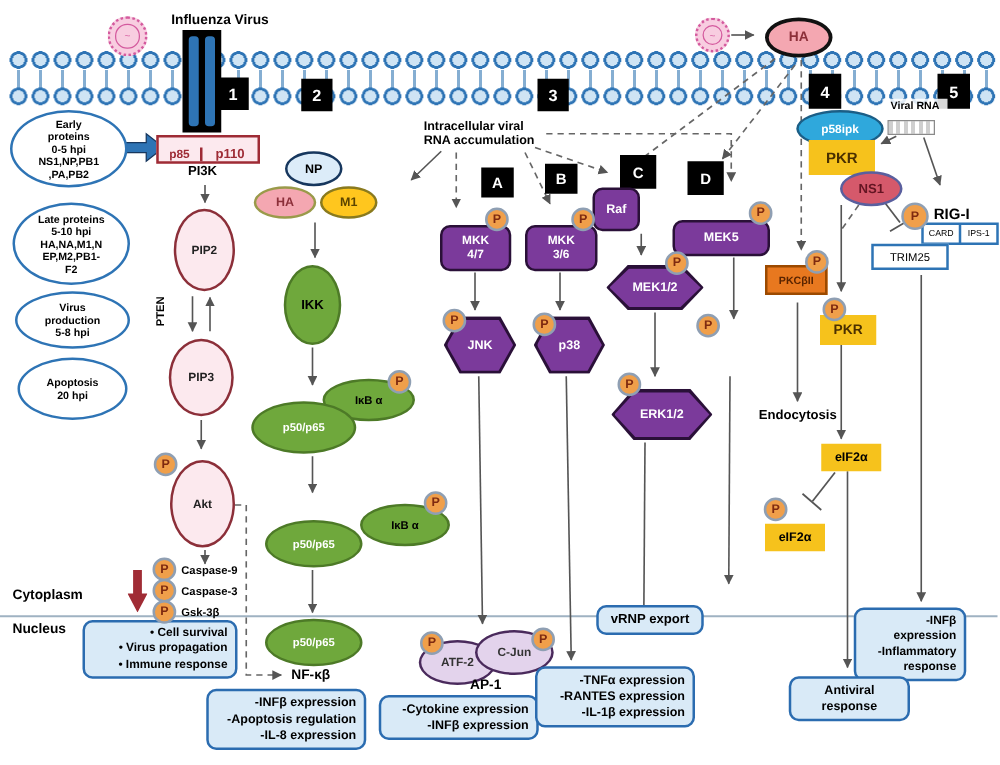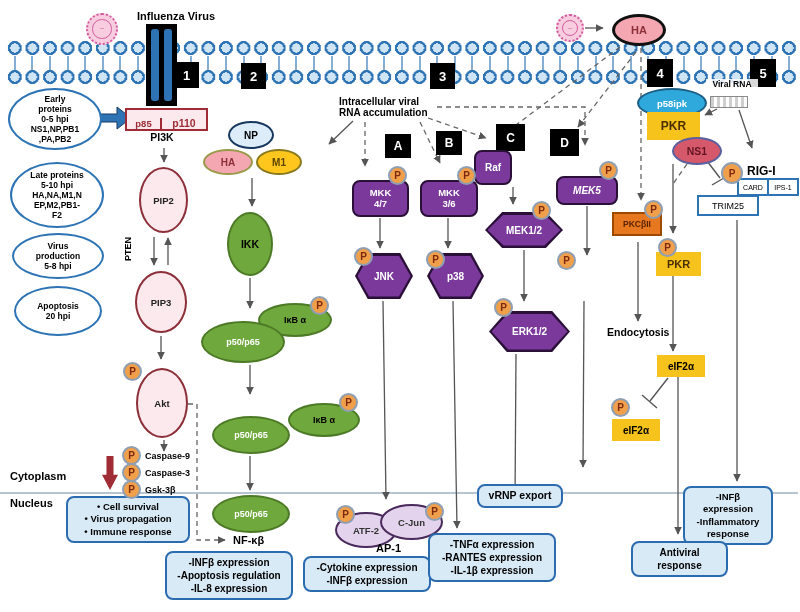--- a/index.html
+++ b/index.html
@@ -18,21 +18,21 @@
   .site{background:#000;color:#fff;font-weight:bold;font-size:13px;z-index:3;}
   
   .ell{border-radius:50%;}
   .oval-outline{background:#fff;border:2.5px solid #2e74b5;border-radius:50%;
                 font-size:8.5px;line-height:1.2;color:#000;z-index:3;}
   .purple{background:#7b3a9b;border:2.5px solid #2a1038;border-radius:8px;color:#fff;
           font-size:10px;line-height:1.15;z-index:3;}
   .green{background:#6fa83c;border:2.5px solid #4d7a27;z-index:3;}
   .pinkcell{background:#fce9ee;border:2.5px solid #8c2f39;color:#222;font-size:9.5px;z-index:3;}
   .result{background:#d9eaf7;border:2px solid #2b6cb0;border-radius:8px;color:#000;
-          font-weight:bold;font-size:9.5px;line-height:1.3;padding:3px 6px;text-align:center;z-index:3;}
+          font-weight:bold;font-size:9.5px;line-height:1.3;padding:3px 6px;text-align:right;z-index:3;}
   .gold{background:#f6c21c;color:#4a3000;font-weight:bold;z-index:3;}
   .p-badge{width:19px;height:19px;border-radius:50%;background:#f09f4a;border:2px solid #8f9fb3;
            color:#7e2a10;font-size:10px;font-weight:bold;z-index:4;}
   .hexd{position:absolute;inset:0;background:#2a1038;
         clip-path:polygon(22% 0,78% 0,100% 50%,78% 100%,22% 100%,0 50%);}
   .hexi{position:absolute;inset:2.5px;background:#7b3a9b;
         clip-path:polygon(22% 0,78% 0,100% 50%,78% 100%,22% 100%,0 50%);}
   .hexl{position:absolute;inset:0;display:flex;align-items:center;justify-content:center;
         color:#fff;font-weight:bold;font-size:10px;z-index:1;}
   .virus{border-radius:50%;background:#f8cde0;border:2px dotted #d45a9e;z-index:3;}
@@ -199,21 +199,21 @@
   <div class="abs ctr site" style="left:496px;top:124px;width:29px;height:27px;font-size:12px;">C</div>
   <div class="abs ctr site" style="left:550px;top:129px;width:29px;height:27px;font-size:12px;">D</div>
 
   <div class="abs ctr b purple pre" style="left:352px;top:180px;width:57px;height:37px;font-size:9.5px;">MKK
 4/7</div>
   <div class="abs ctr p-badge" style="left:388px;top:166px;">P</div>
   <div class="abs ctr b purple pre" style="left:420px;top:180px;width:58px;height:37px;font-size:9.5px;">MKK
 3/6</div>
   <div class="abs ctr p-badge" style="left:457px;top:166px;">P</div>
   <div class="abs ctr b purple" style="left:474px;top:150px;width:38px;height:35px;font-size:10px;">Raf</div>
-  <div class="abs ctr b purple" style="left:556px;top:176px;width:62px;height:29px;font-style:italic;">MEK5</div>
+  <div class="abs ctr b purple" style="left:538px;top:176px;width:78px;height:29px;">MEK5</div>
   <div class="abs ctr p-badge" style="left:599px;top:161px;">P</div>
 
   <div class="abs" style="left:355px;top:253px;width:58px;height:46px;z-index:3;">
     <div class="hexd"></div>
       <div class="hexi"></div>
     <div class="hexl">JNK</div>
   </div>
   <div class="abs ctr p-badge" style="left:354px;top:247px;">P</div>
   <div class="abs" style="left:427px;top:253px;width:57px;height:46px;z-index:3;">
     <div class="hexd"></div>

